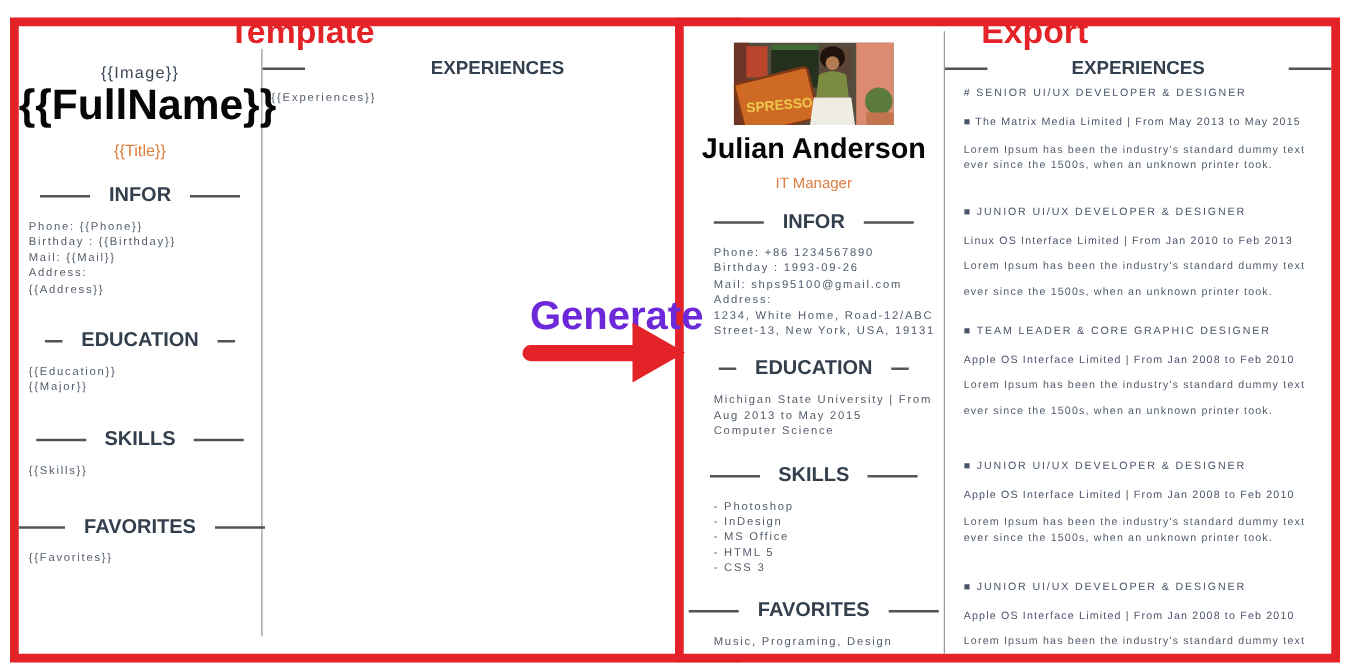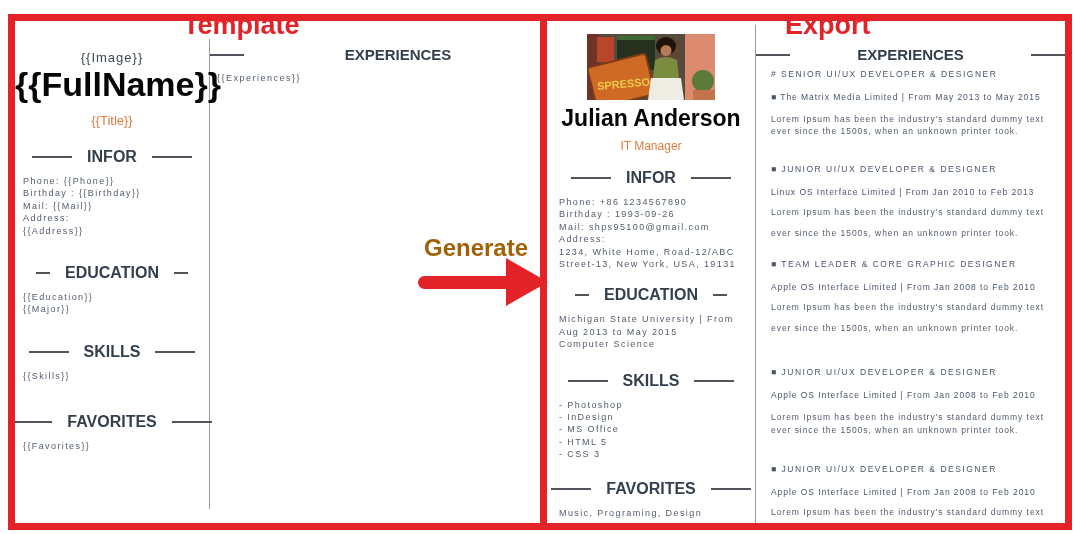--- a/index.html
+++ b/index.html
@@ -8,21 +8,21 @@
     position:relative; background:#ffffff; overflow:hidden;
     font-family:"Liberation Sans","DejaVu Sans",sans-serif;
   }
   .panel { position:absolute; top:14px; height:516px; border:7px solid #e42328; background:#fff; overflow:hidden; }
   #template-panel { left:8px;  width:585px; }
   #export-panel   { left:540px; width:532px; }
 
   .panel-label { position:absolute; top:10px; font-size:27px; font-weight:bold; color:#e42328; z-index:6; }
   #template-label { left:183px; }
   #export-label   { left:785px; }
-  #generate-label { position:absolute; left:424px; top:234px; font-size:24px; font-weight:bold; color:#a16207; z-index:6; }
+  #generate-label { position:absolute; left:424px; top:234px; font-size:32px; font-weight:bold; color:#6d28d9; z-index:6; }
   #generate-arrow { position:absolute; left:416px; top:258px; z-index:6; }
 
   .vdivider { position:absolute; width:1px; background:#9a9a9a; }
   #template-divider { left:194px; top:18px; bottom:14px; }
   #export-divider   { left:208px; top:4px;  bottom:0; }
 
   .col-left  { position:absolute; left:0; top:0; bottom:0; text-align:center; }
   #template-panel .col-left { width:194px; }
   #export-panel   .col-left { width:208px; }
   .col-right { position:absolute; top:0; bottom:0; }
@@ -30,21 +30,21 @@
   #export-panel   .col-right { left:209px; right:0; }
 
   
   .sec-heading { display:flex; align-items:center; justify-content:center; gap:15px;
                  font-size:16px; font-weight:bold; color:#333f4d; line-height:18px; }
   .dash { width:40px; height:2px; background:#50555c; flex:0 0 auto; }
   .dash.short { width:14px; }
 
   .sec-lines { text-align:left; margin-top:9px; }
   #tpl-sections .sec-lines { padding-left:8px; }
-  #exp-sections .sec-lines { padding-left:12px; }
+  #exp-sections .sec-lines { padding-left:24px; }
   .sec-lines .line { font-size:9px; letter-spacing:1.4px; line-height:12.4px;
                      color:#515c6b; white-space:nowrap; }
 
   #tpl-sections .section .sec-heading { margin-top:27px; }
   #tpl-sections .section:nth-child(1) .sec-heading { margin-top:20px; }
   #tpl-sections .section:nth-child(4) .sec-heading { margin-top:31px; }
   #exp-sections .section .sec-heading { margin-top:16px; }
   #exp-sections .section:nth-child(3) .sec-heading { margin-top:21px; }
   #exp-sections .section:nth-child(4) .sec-heading { margin-top:19px; }
 

